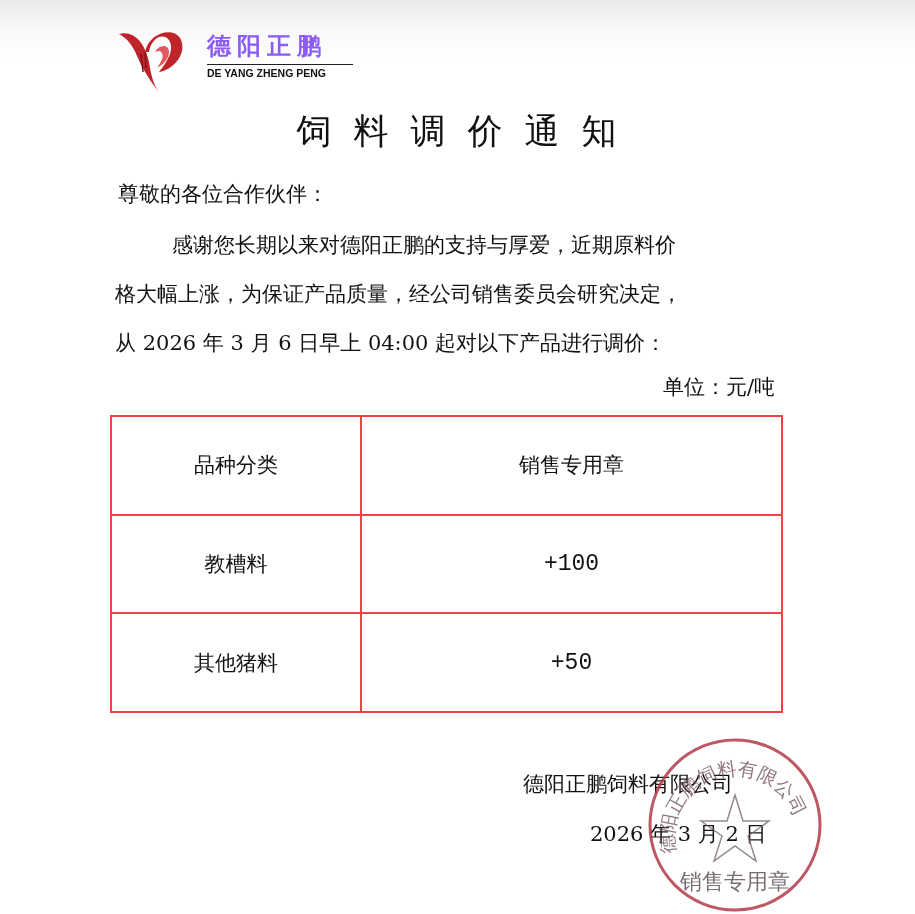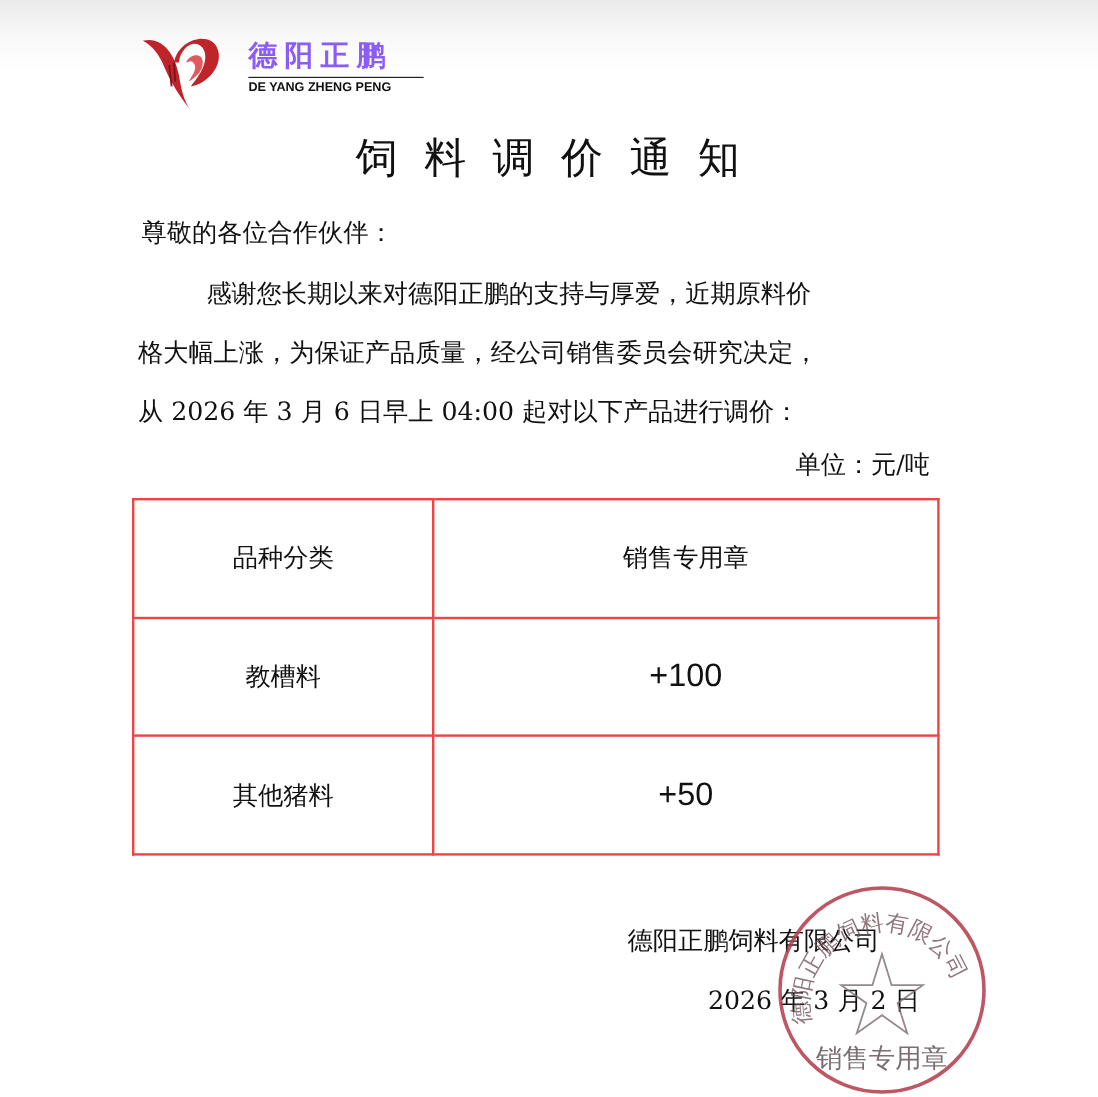--- a/index.html
+++ b/index.html
@@ -93,21 +93,21 @@
       font-size: 21px;
     }
     table.price-table td, table.price-table th {
       border: 2px solid #ef4444;
       text-align: center;
       font-weight: normal;
       height: 49px;
       padding: 0;
     }
     table.price-table .c1 { width: 248px; }
-    table.price-table .num { font-family: Liberation Sans, sans-serif; font-size: 27px; margin-top: 12px; }
+    table.price-table .num { font-family: Liberation Mono, monospace; font-size: 23px; margin-top: 12px; }
 
     .signature {
       position: absolute;
       font-size: 21px;
       white-space: nowrap;
       font-family: "DejaVu Serif", serif;
     }
     .company { left: 523px; top: 770px; }
     .date { left: 590px; top: 820px; }
 

